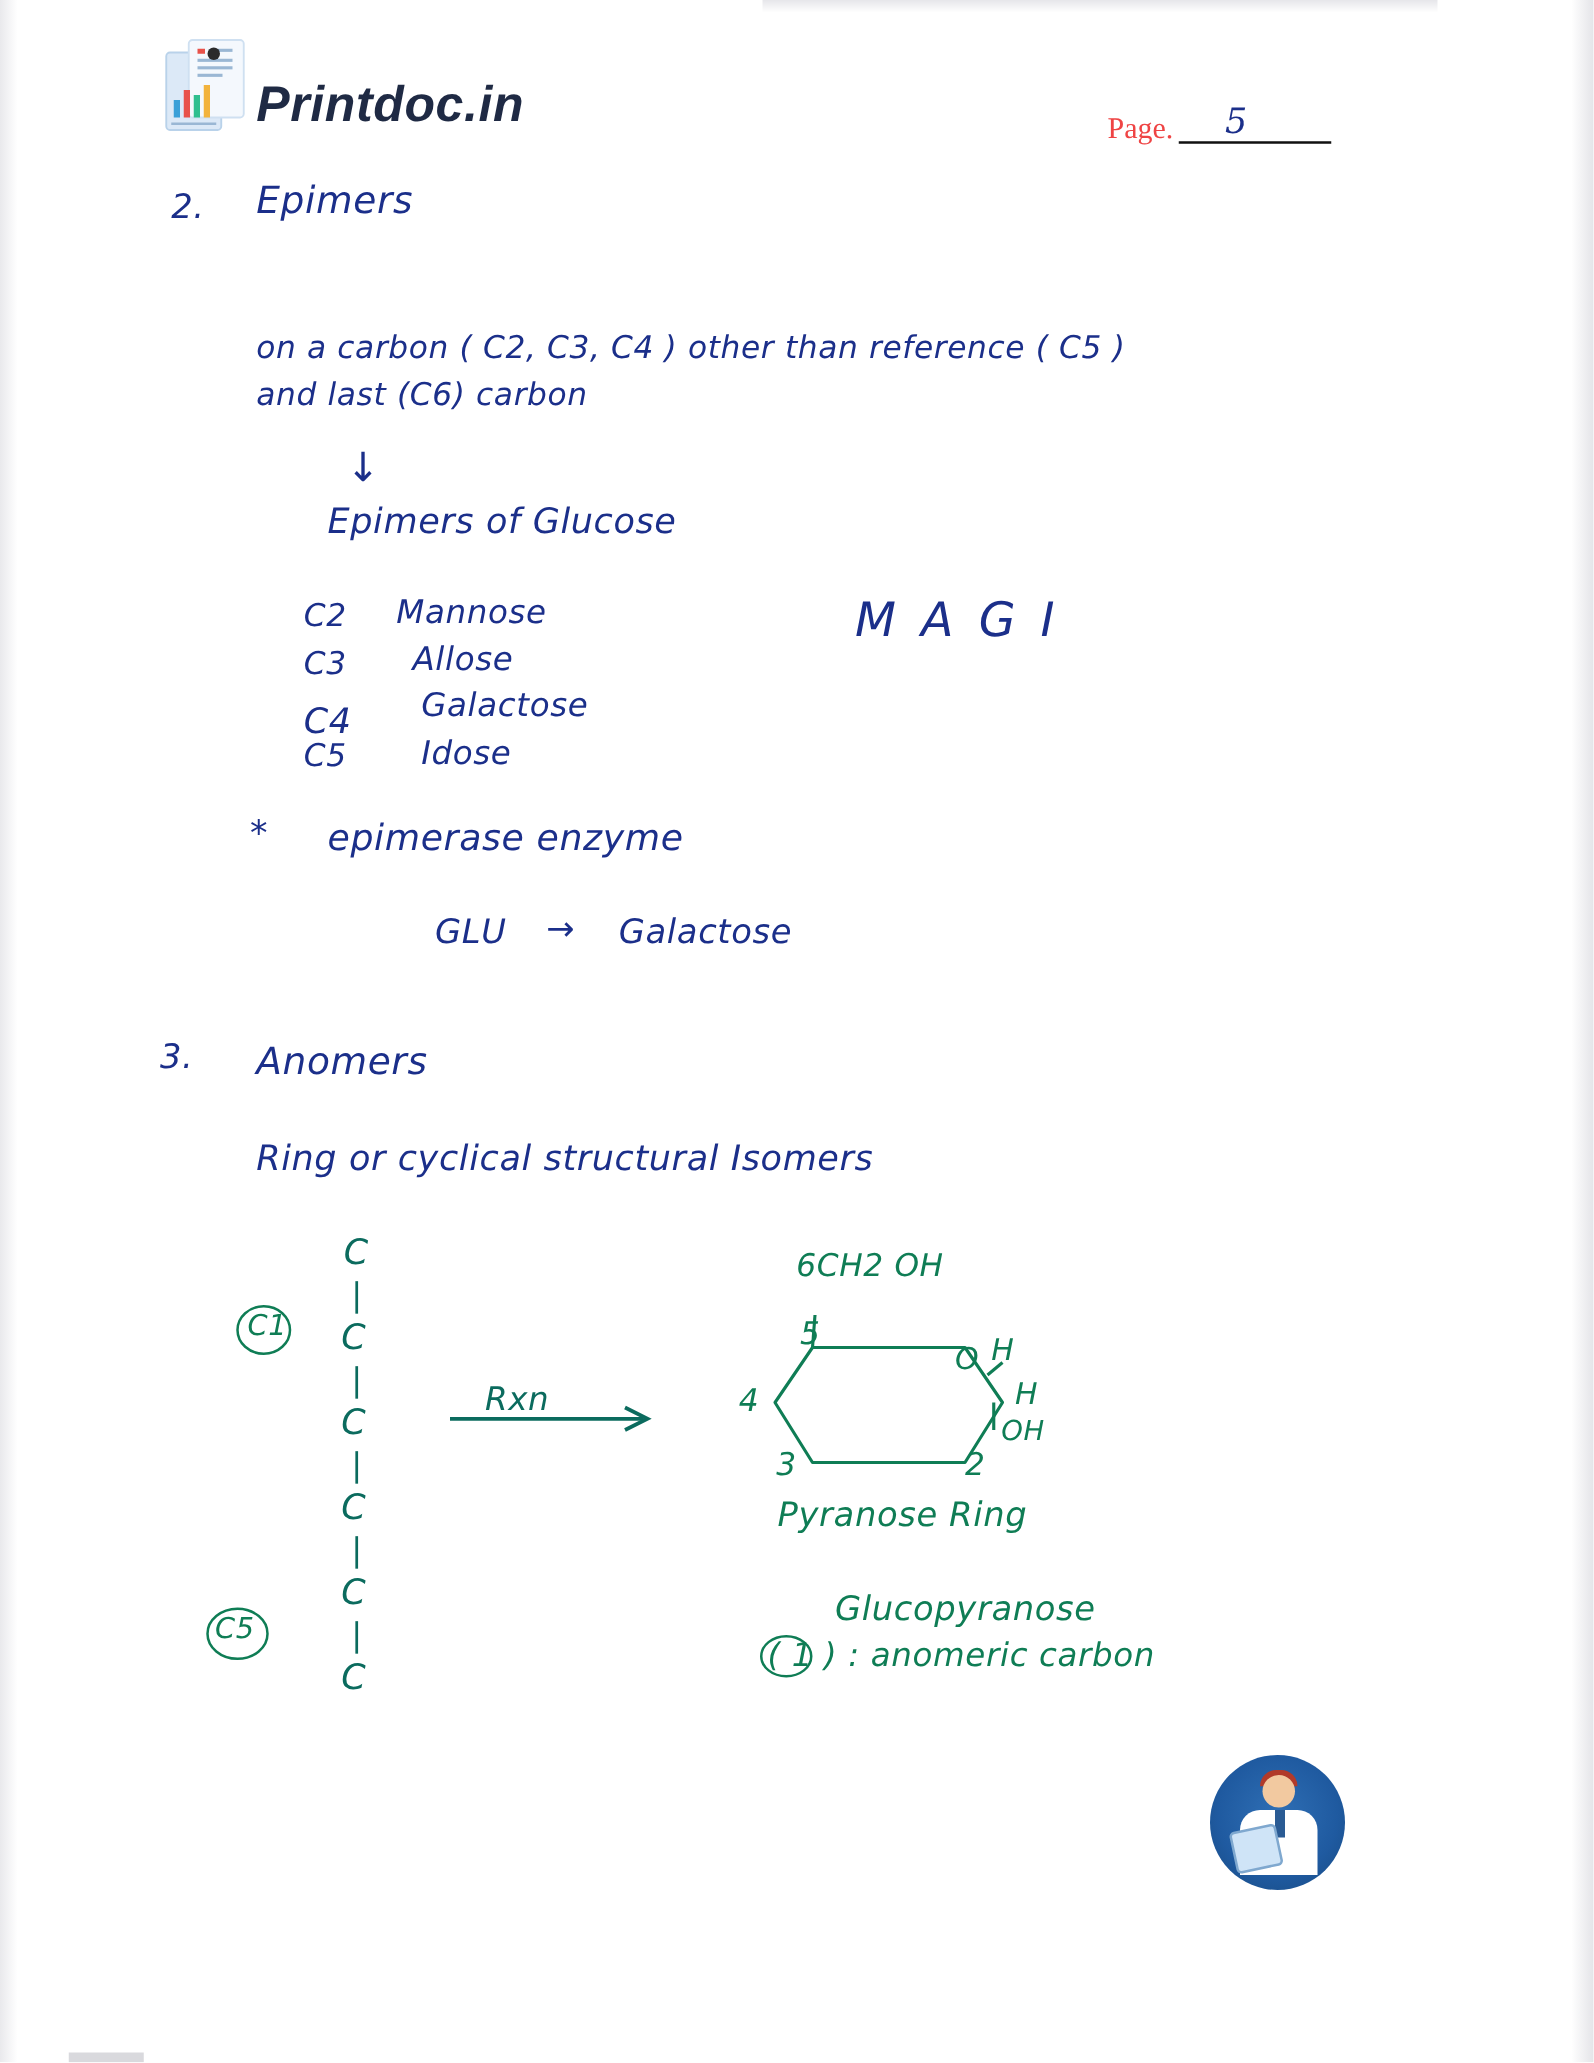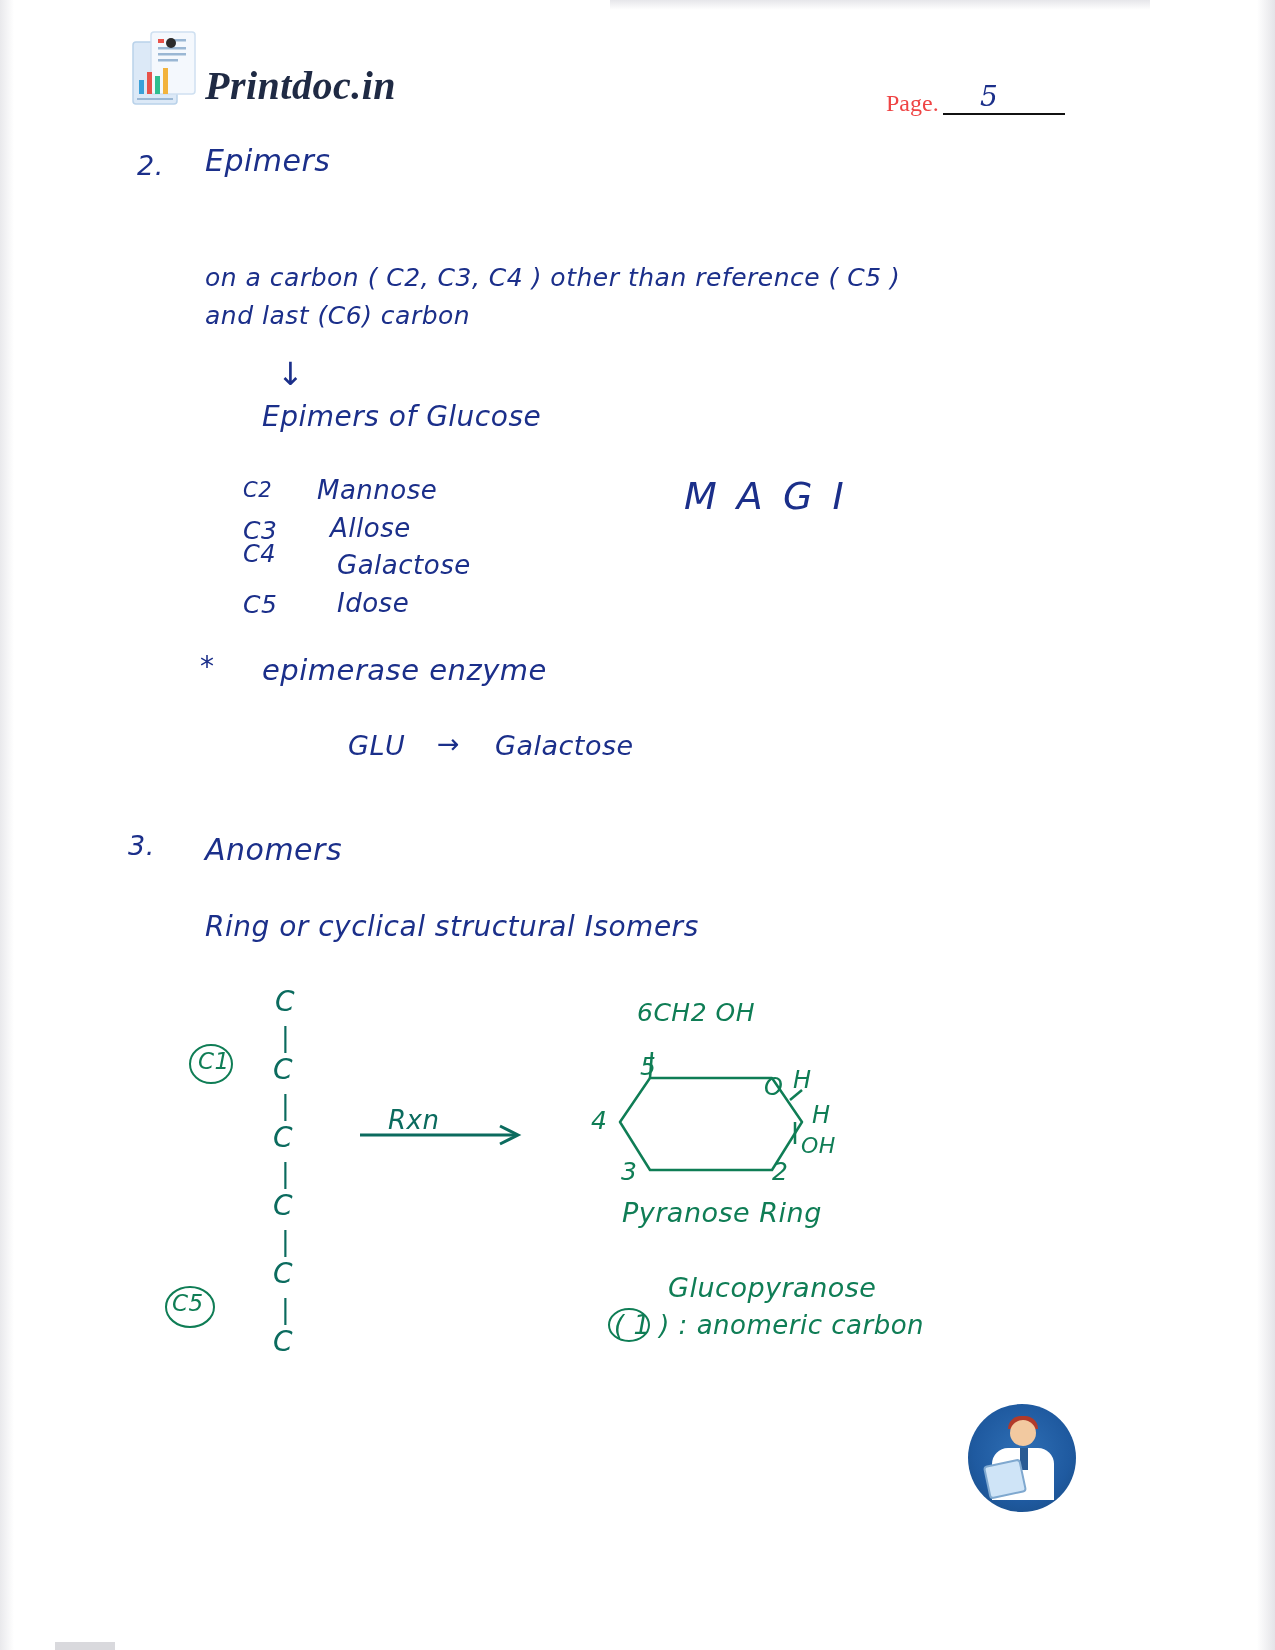--- a/index.html
+++ b/index.html
@@ -60,21 +60,21 @@
     position: absolute;
     left: 125px;
     top: 28px;
     width: 80px;
     height: 90px;
   }
   .brand {
     position: absolute;
     left: 205px;
     top: 62px;
-    font-family: Liberation Serif, serif;
+    font-family: Liberation Sans, sans-serif;
     font-style: italic;
     font-weight: bold;
     font-size: 40px;
     color: #1f2a44;
     letter-spacing: 0.5px;
   }
   .page-label {
     position: absolute;
     left: 886px;
     top: 90px;
@@ -186,27 +186,27 @@
   <div class="hand blue" style="left:137px; top:150px; font-size:27px;">2.</div>
   <div class="hand blue" style="left:205px; top:143px; font-size:30px;">Epimers</div>
 
   <div class="hand blue" style="left:205px; top:263px; font-size:25px;">on    a    carbon  ( C2,  C3,  C4 )  other      than    reference ( C5 )</div>
   <div class="hand blue" style="left:205px; top:301px; font-size:25px;">and  last (C6) carbon</div>
 
   <div class="hand blue" style="left:277px; top:355px; font-size:32px;">↓</div>
 
   <div class="hand blue" style="left:262px; top:400px; font-size:28px;">Epimers   of   Glucose</div>
 
-  <div class="hand blue" style="left:243px; top:478px; font-size:21px;">C2</div>
+  <div class="hand blue" style="left:243px; top:478px; font-size:25px;">C2</div>
   <div class="hand blue" style="left:317px; top:475px; font-size:26px;">Mannose</div>
 
   <div class="hand blue" style="left:243px; top:516px; font-size:25px;">C3</div>
   <div class="hand blue" style="left:330px; top:513px; font-size:26px;">Allose</div>
 
-  <div class="hand blue" style="left:243px; top:540px; font-size:24px;">C4</div>
+  <div class="hand blue" style="left:243px; top:560px; font-size:28px;">C4</div>
   <div class="hand blue" style="left:337px; top:550px; font-size:26px;">Galactose</div>
 
   <div class="hand blue" style="left:243px; top:590px; font-size:25px;">C5</div>
   <div class="hand blue" style="left:337px; top:588px; font-size:26px;">Idose</div>
 
   <div class="hand blue" style="left:684px; top:474px; font-size:38px; letter-spacing:4px;">M     A     G    I</div>
 
   <div class="hand blue" style="left:200px; top:650px; font-size:28px;">*</div>
   <div class="hand blue" style="left:262px; top:653px; font-size:29px;">epimerase    enzyme</div>
 

